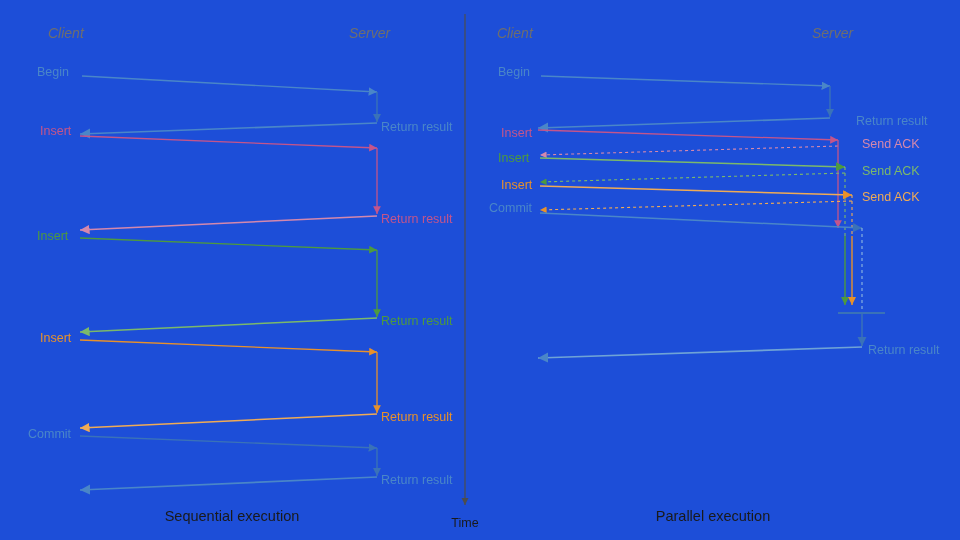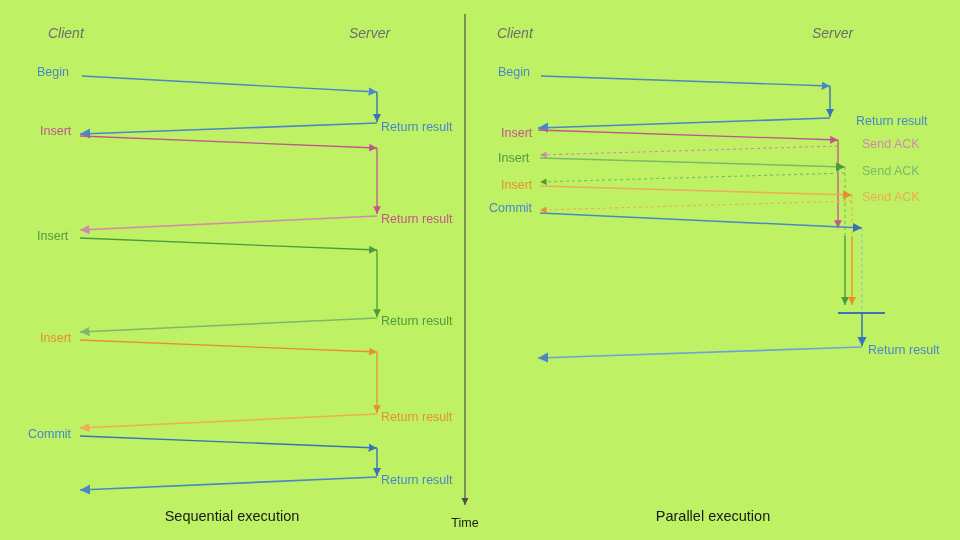--- a/index.html
+++ b/index.html
@@ -1,18 +1,18 @@
 <!DOCTYPE html>
 <html><head>
 <meta charset="utf-8">
 <style>
   html,body{margin:0;padding:0;background:#ffffff;}
   body{width:960px;height:540px;overflow:hidden;
        font-family:"Liberation Sans","DejaVu Sans",sans-serif;}
-  #stage{position:relative;width:960px;height:540px;background:#bef264;}
+  #stage{position:relative;width:960px;height:540px;background:#1d4ed8;}
   svg{display:block;}
   .lbl{font-size:12.5px;}
   .hdr{font-size:14px;font-style:italic;fill:#6e6e6e;}
   .cap{font-size:14.5px;fill:#1a1a1a;}
   .axisLbl{font-size:12.5px;fill:#1a1a1a;}
 </style>
 </head>
 <body>
 
 <div id="stage">

